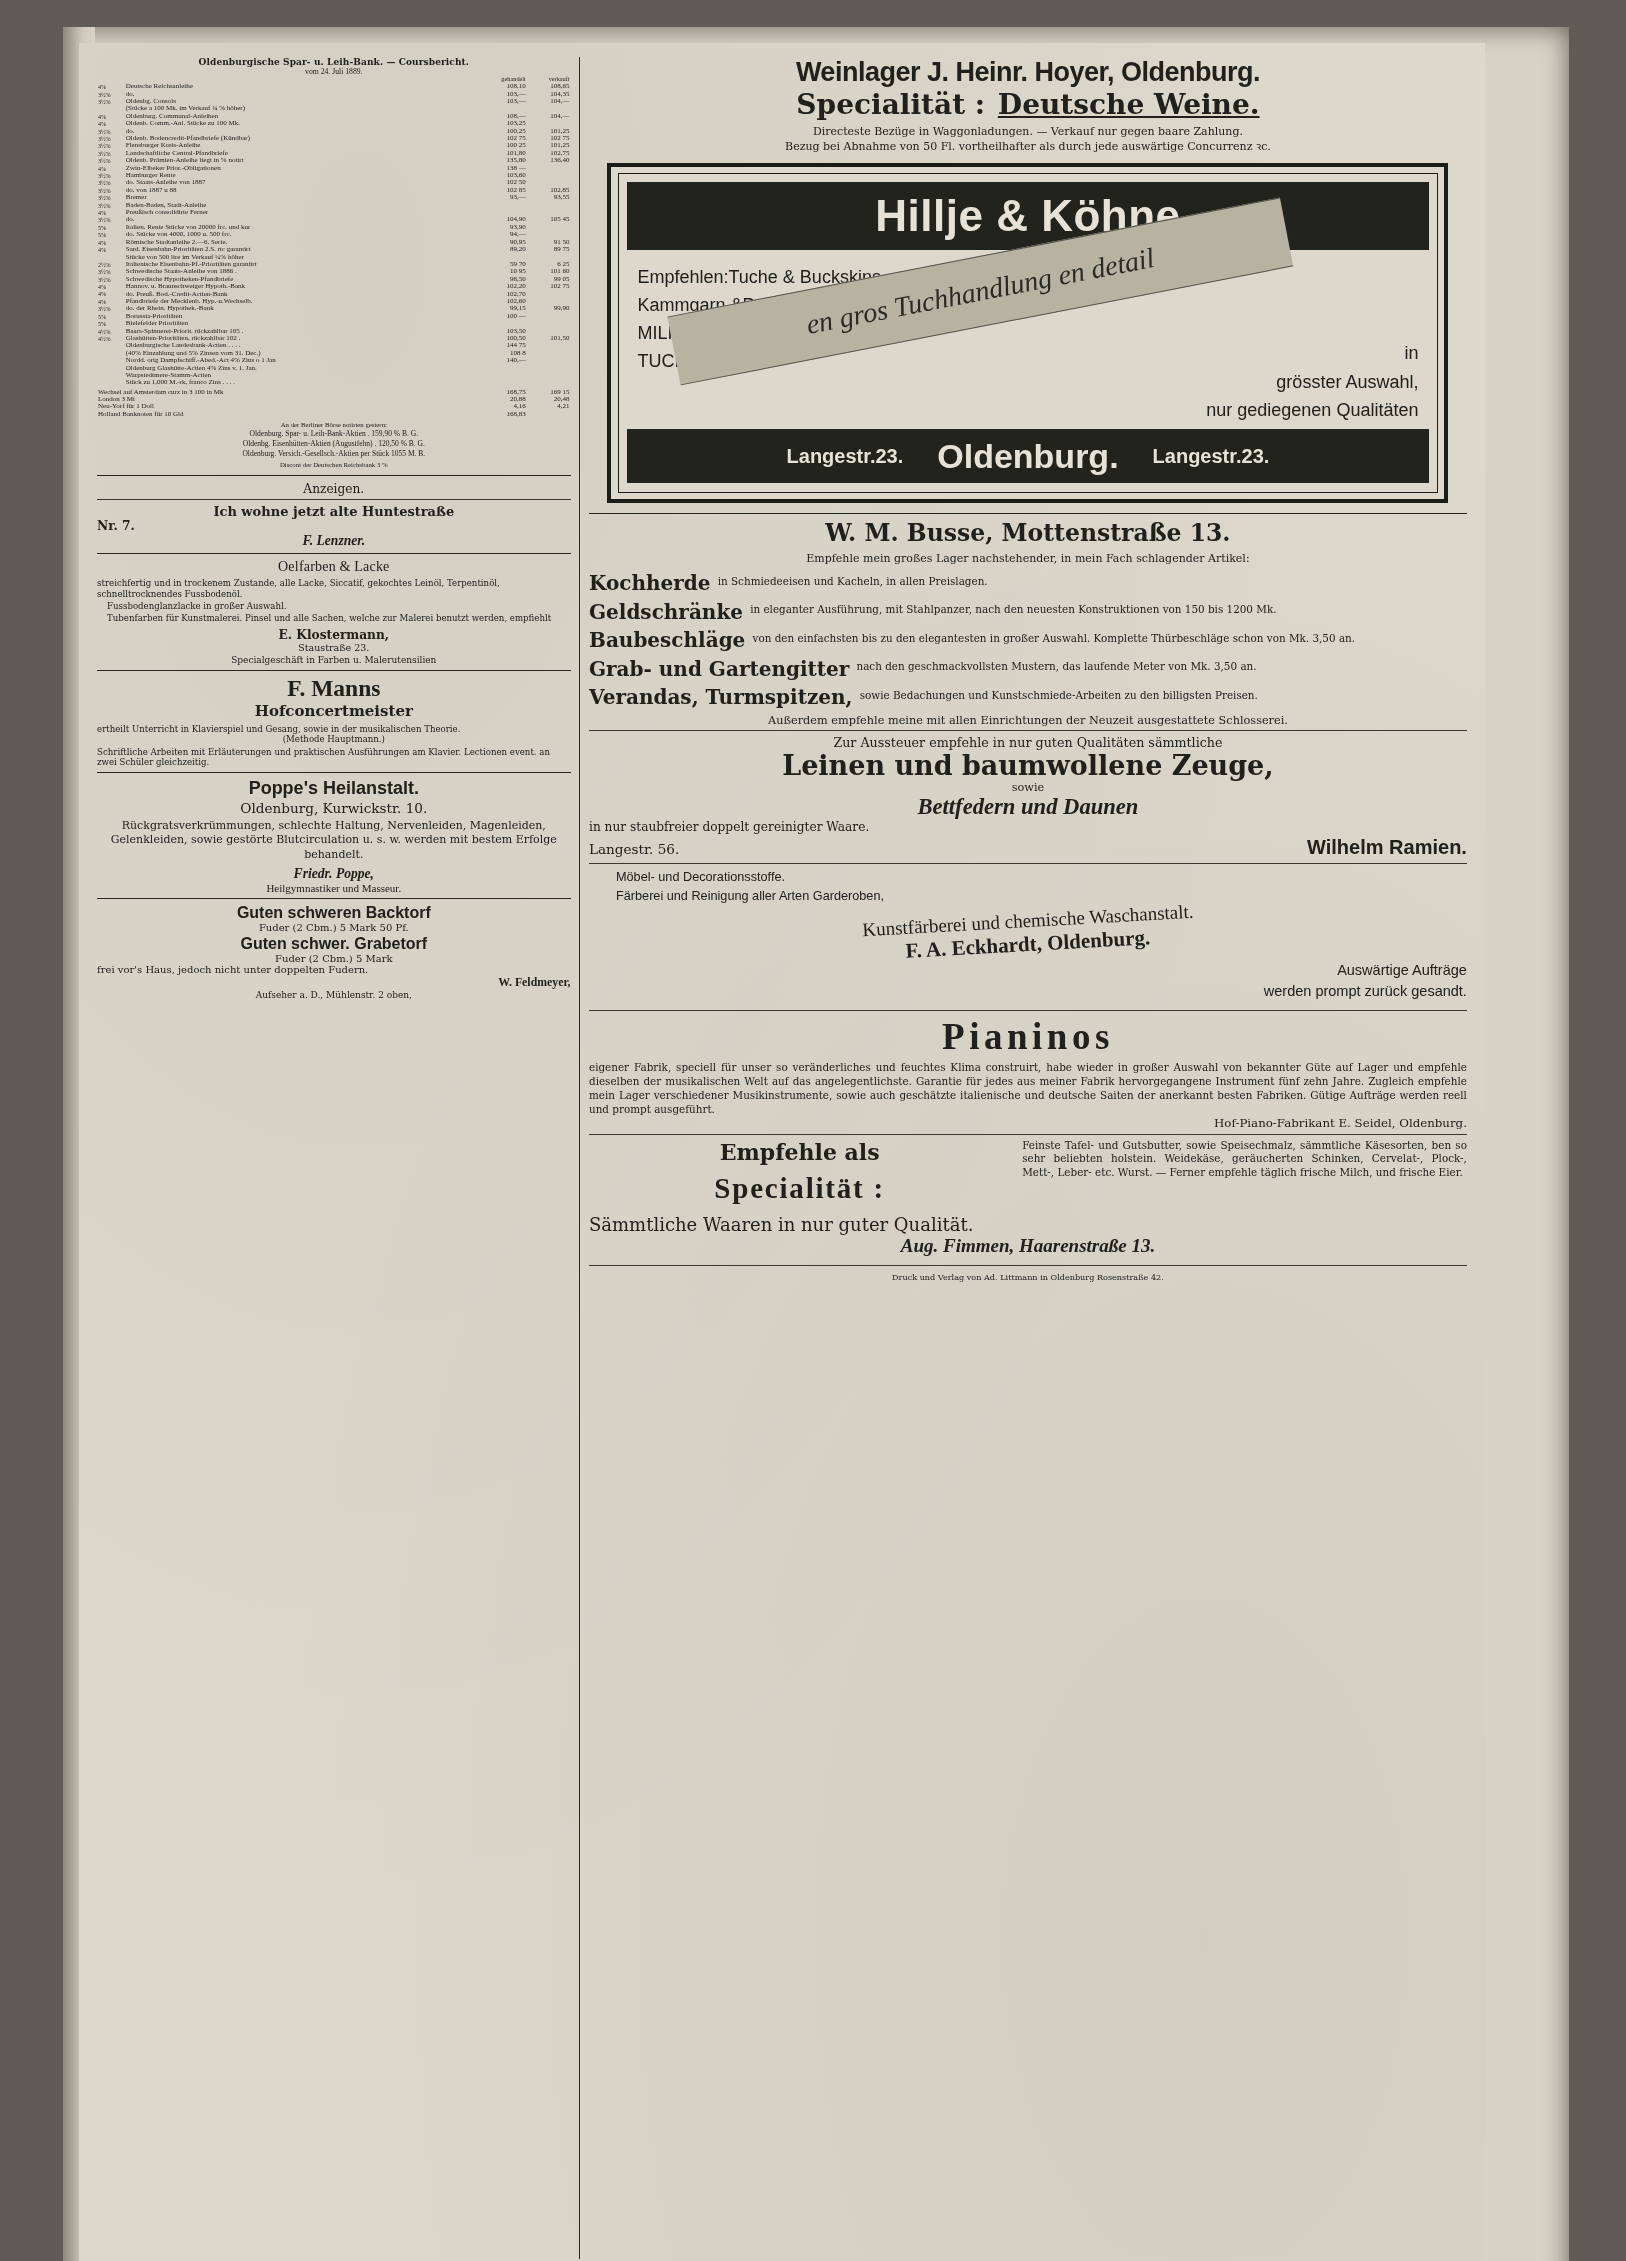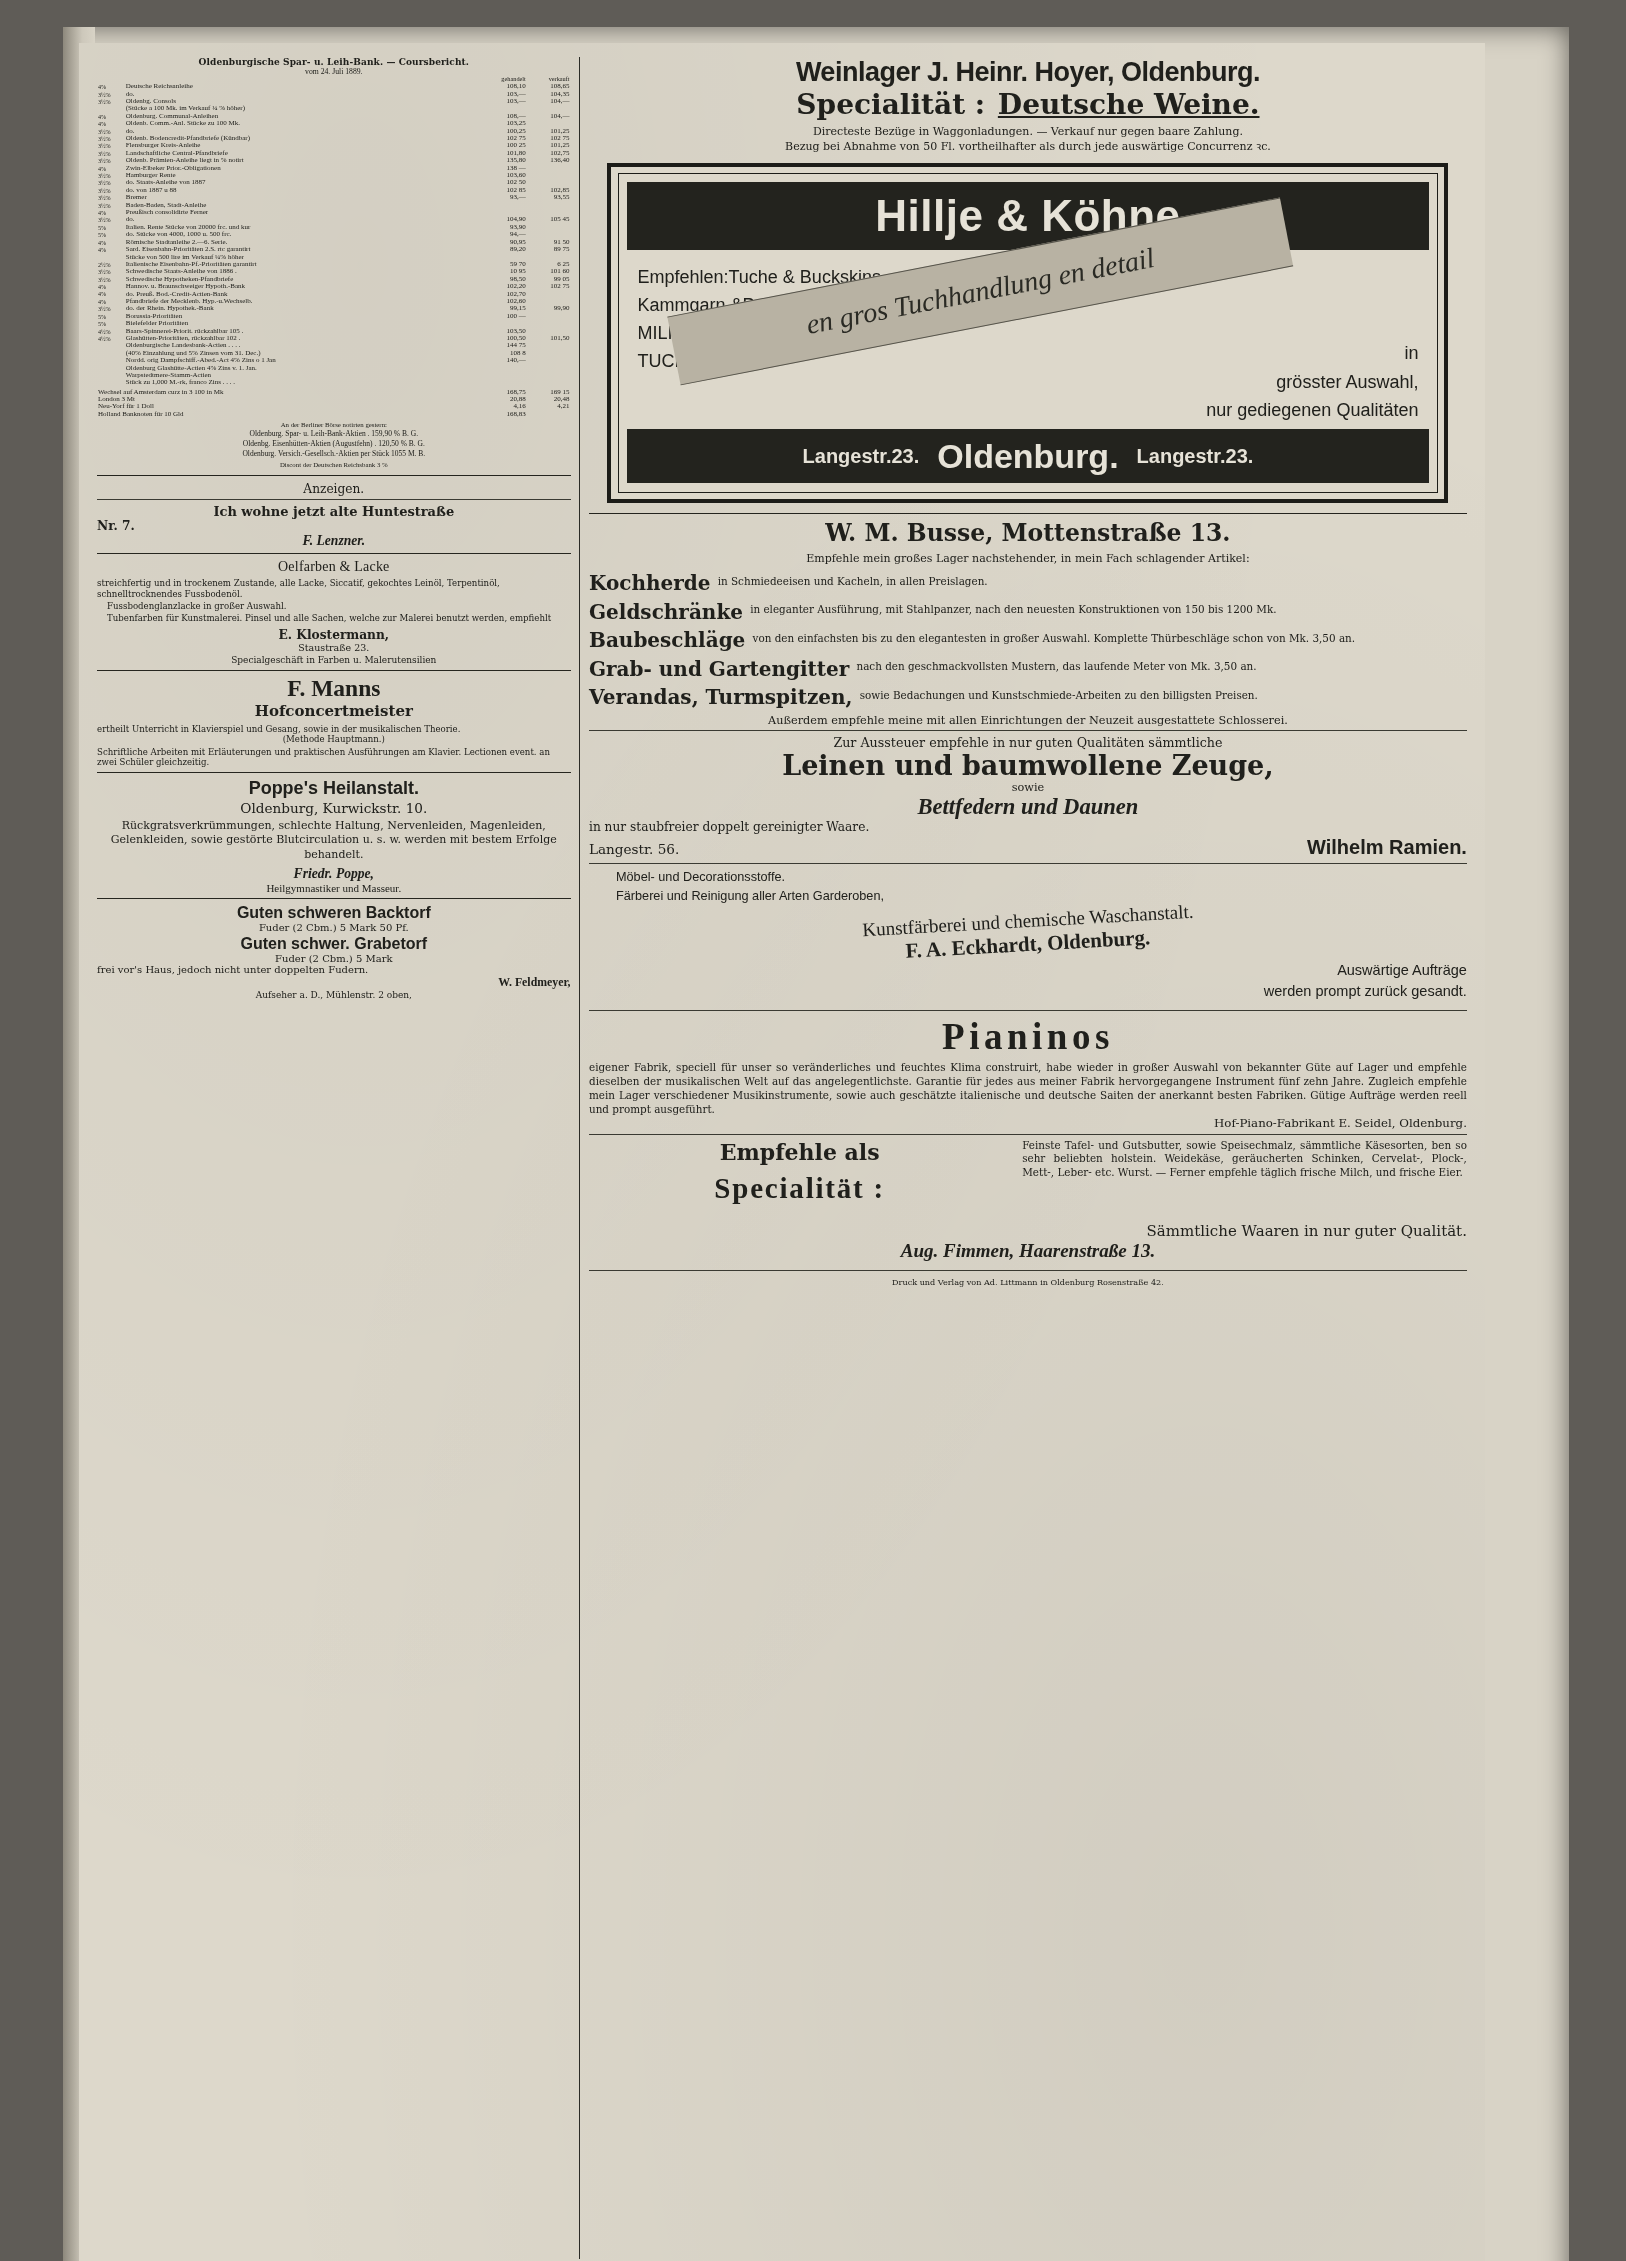--- a/index.html
+++ b/index.html
@@ -82,21 +82,21 @@
   .hbar{position:absolute;left:15.4px;right:15.4px;top:15.4px;height:68px;background:#23231e;}
   .hbar span{display:block;color:#e6e2d7;font-family:"Liberation Sans",sans-serif;font-weight:bold;font-size:44px;text-align:center;line-height:68px;letter-spacing:0.5px;}
   .hl{position:absolute;left:26px;top:97px;width:407px;font-family:"Liberation Sans",sans-serif;font-size:18px;line-height:1.55;}
   .hr2{position:absolute;right:26px;top:172px;width:389px;font-family:"Liberation Sans",sans-serif;font-size:18px;line-height:1.6;text-align:right;}
   .diag{
     position:absolute;left:63px;top:149px;width:624px;height:68px;
     transform:rotate(-11deg);transform-origin:left center;
     background:#b8b2a3;border-top:0.9px solid #55534a;border-bottom:0.9px solid #55534a;
   }
   .diag span{display:block;text-align:center;line-height:68px;font-family:"Liberation Serif",serif;font-style:italic;font-size:28px;color:#2a2a24;}
-  .hbot{position:absolute;left:15.4px;right:15.4px;bottom:15.4px;height:54px;background:#23231e;display:flex;align-items:center;justify-content:center;gap:18px;}
+  .hbot{position:absolute;left:15.4px;right:15.4px;bottom:15.4px;height:54px;background:#23231e;display:flex;align-items:center;justify-content:center;gap:34px;}
   .hbot b{color:#e6e2d7;font-family:"Liberation Sans",sans-serif;font-size:20px;}
   .hbot .big{font-size:34px;font-weight:bold;}
 
   .busse{font-family:"DejaVu Serif",serif;font-weight:bold;font-size:23.5px;text-align:center;}
   .bussesub{font-family:"DejaVu Serif",serif;font-size:11px;text-align:center;margin:4.5px 0 6.3px;}
   .brow{display:flex;align-items:flex-start;margin:4.5px 0;}
   .bkey{font-family:"DejaVu Serif",serif;font-weight:bold;font-size:20px;white-space:nowrap;margin-right:7.2px;}
   .bval{font-family:"DejaVu Serif",serif;font-size:10.4px;line-height:1.3;padding-top:3.6px;}
   .bafter{font-family:"DejaVu Serif",serif;font-size:11.3px;text-align:center;margin-top:4.5px;}
 
@@ -585,21 +585,21 @@
           <div>
             <div style="display:flex;gap:11.8px;align-items:flex-start">
               <div style="width:48%">
                 <div class="empf">Empfehle als</div>
                 <div class="spez2" style="margin-top:7.2px">Specialität :</div>
               </div>
               <div style="flex:1">
                 <div class="fbody">Feinste Tafel- und Gutsbutter, sowie Speisechmalz, sämmtliche Käsesorten, ben so sehr beliebten holstein. Weidekäse, geräucherten Schinken, Cervelat-, Plock-, Mett-, Leber- etc. Wurst. — Ferner empfehle täglich frische Milch, und frische Eier.</div>
               </div>
             </div>
-            <div class="frak" style="font-size:15px;text-align:right;margin-top:17px">Sämmtliche Waaren in nur guter Qualität.</div>
+            <div class="frak" style="font-size:18px;text-align:left;margin-top:9px">Sämmtliche Waaren in nur guter Qualität.</div>
             <div class="fimm">Aug. Fimmen, Haarenstraße 13.</div>
           </div>
 
           <hr class="hr-thin" style="margin-top:8.1px">
           <div class="colophon">Druck und Verlag von Ad. Littmann in Oldenburg Rosenstraße 42.</div>
 
         </div>
       </div>
     </div>
   </div>

